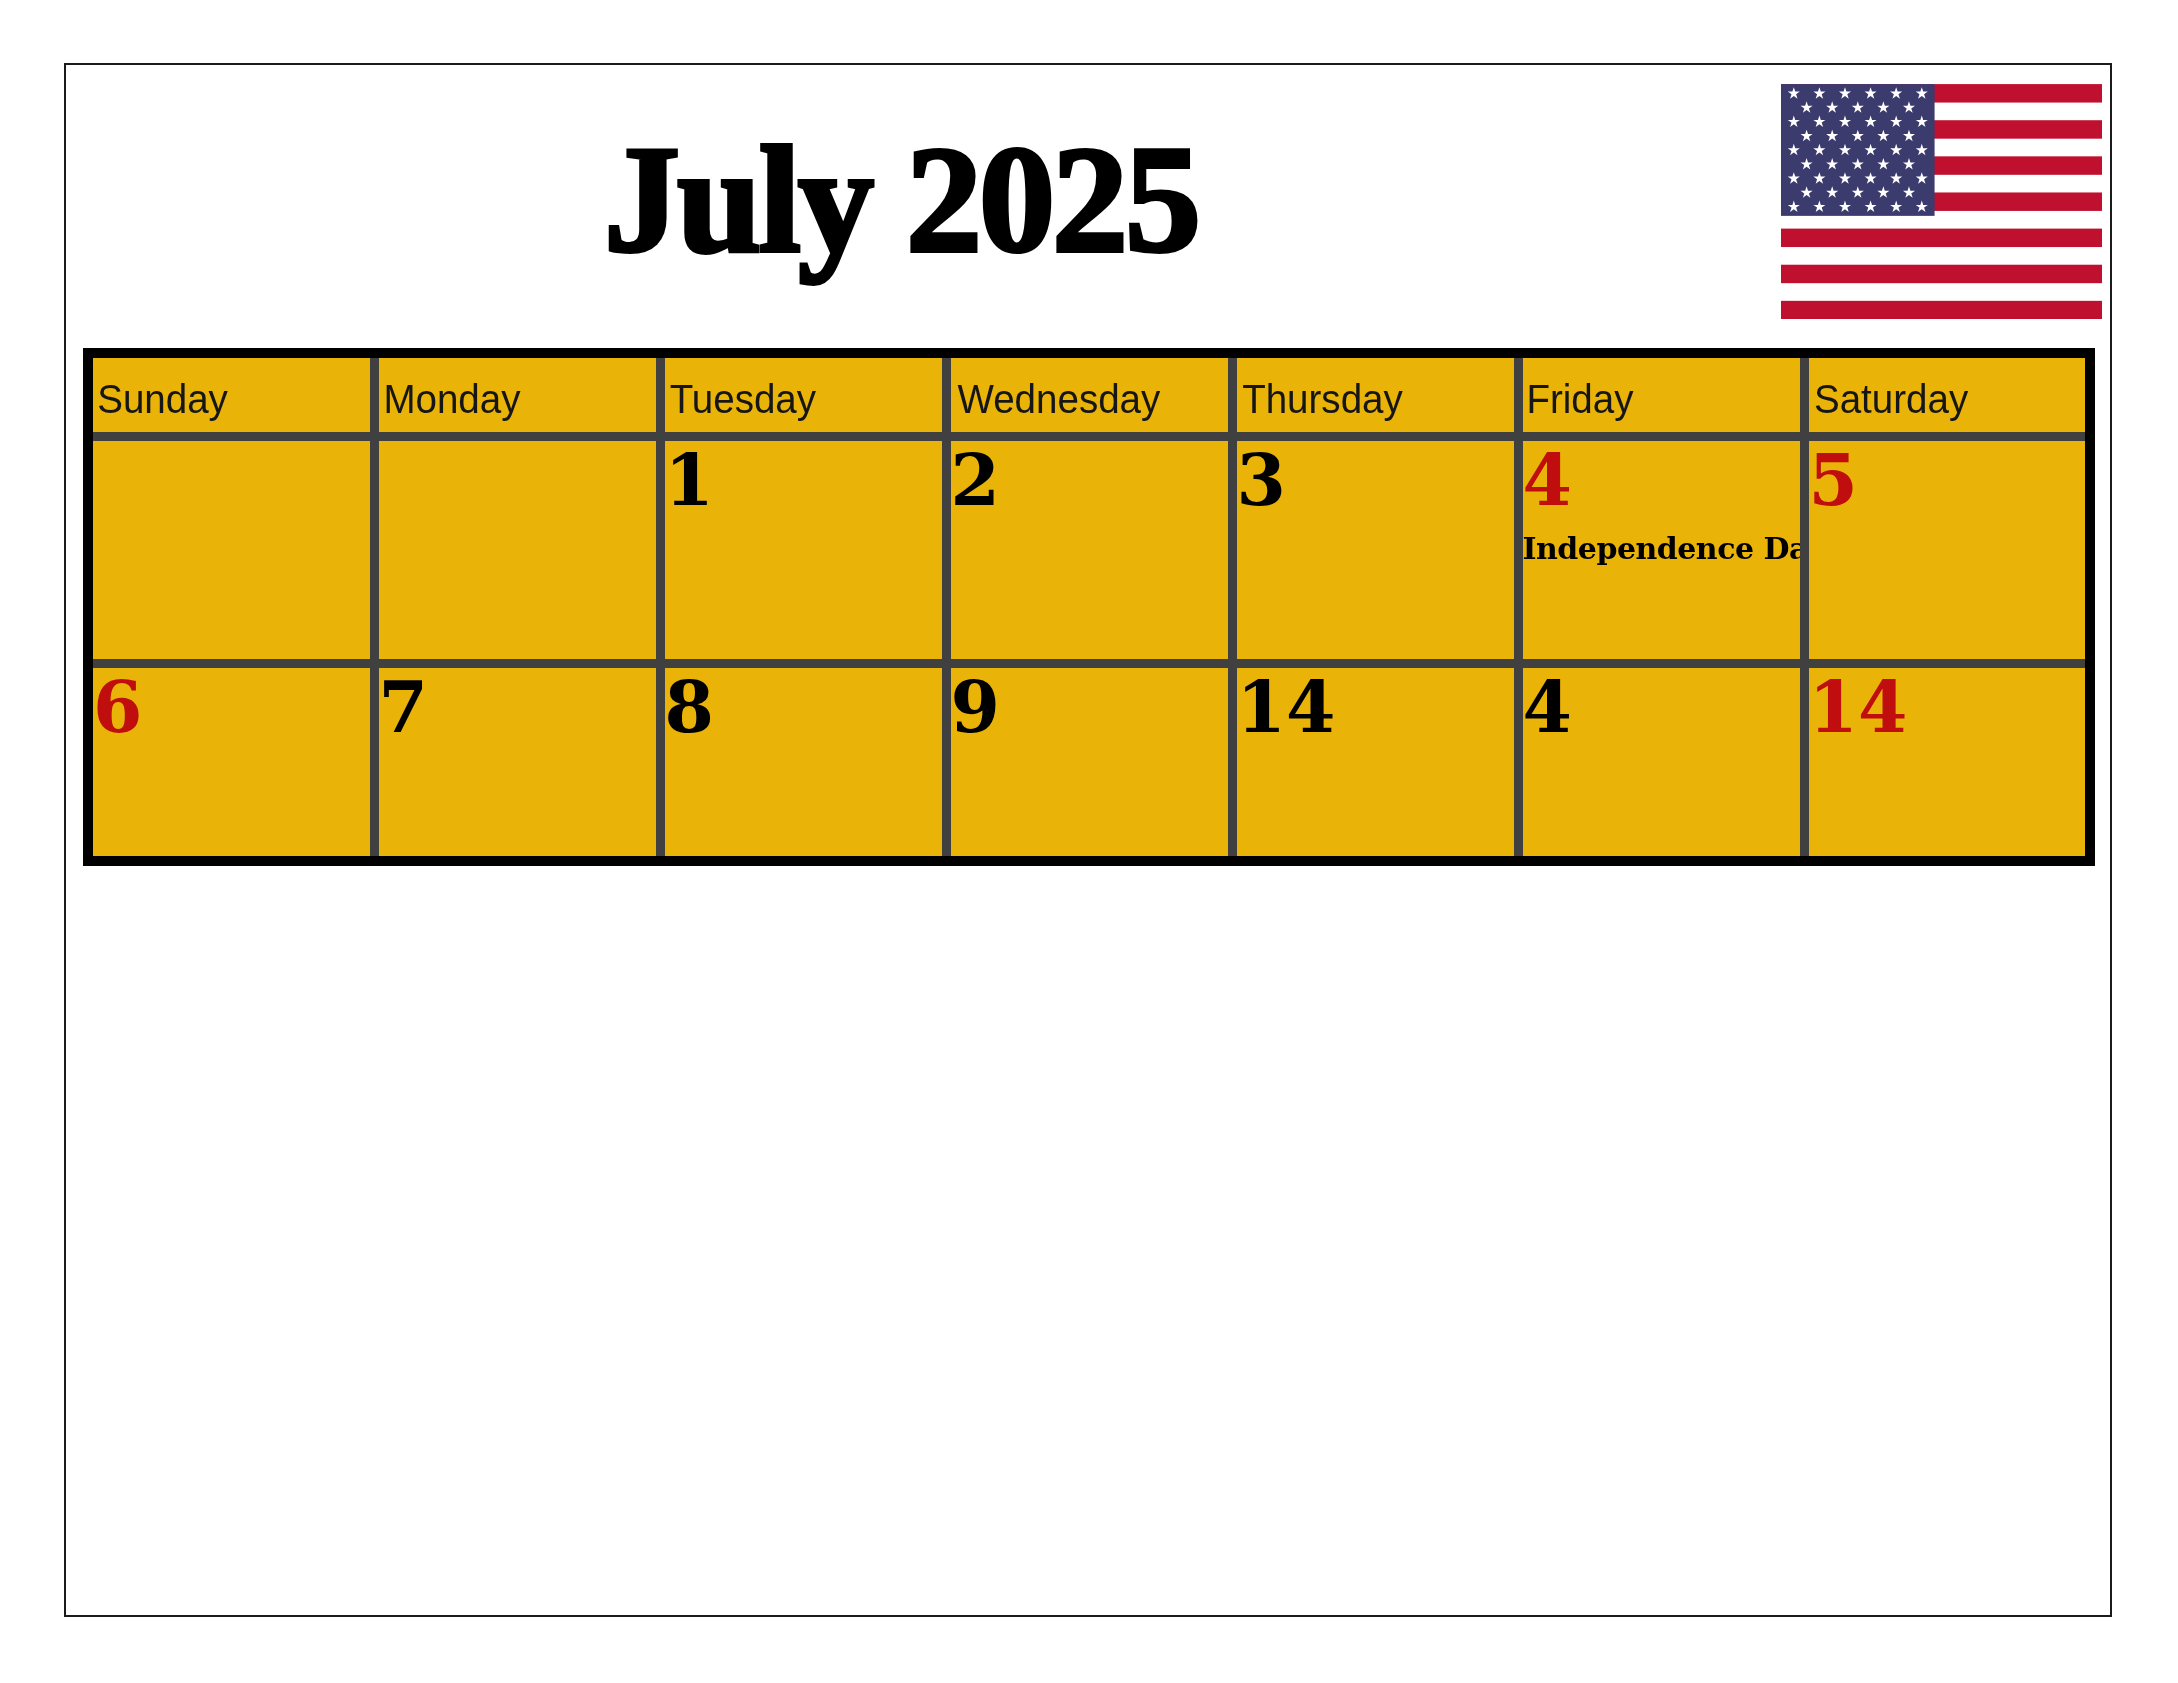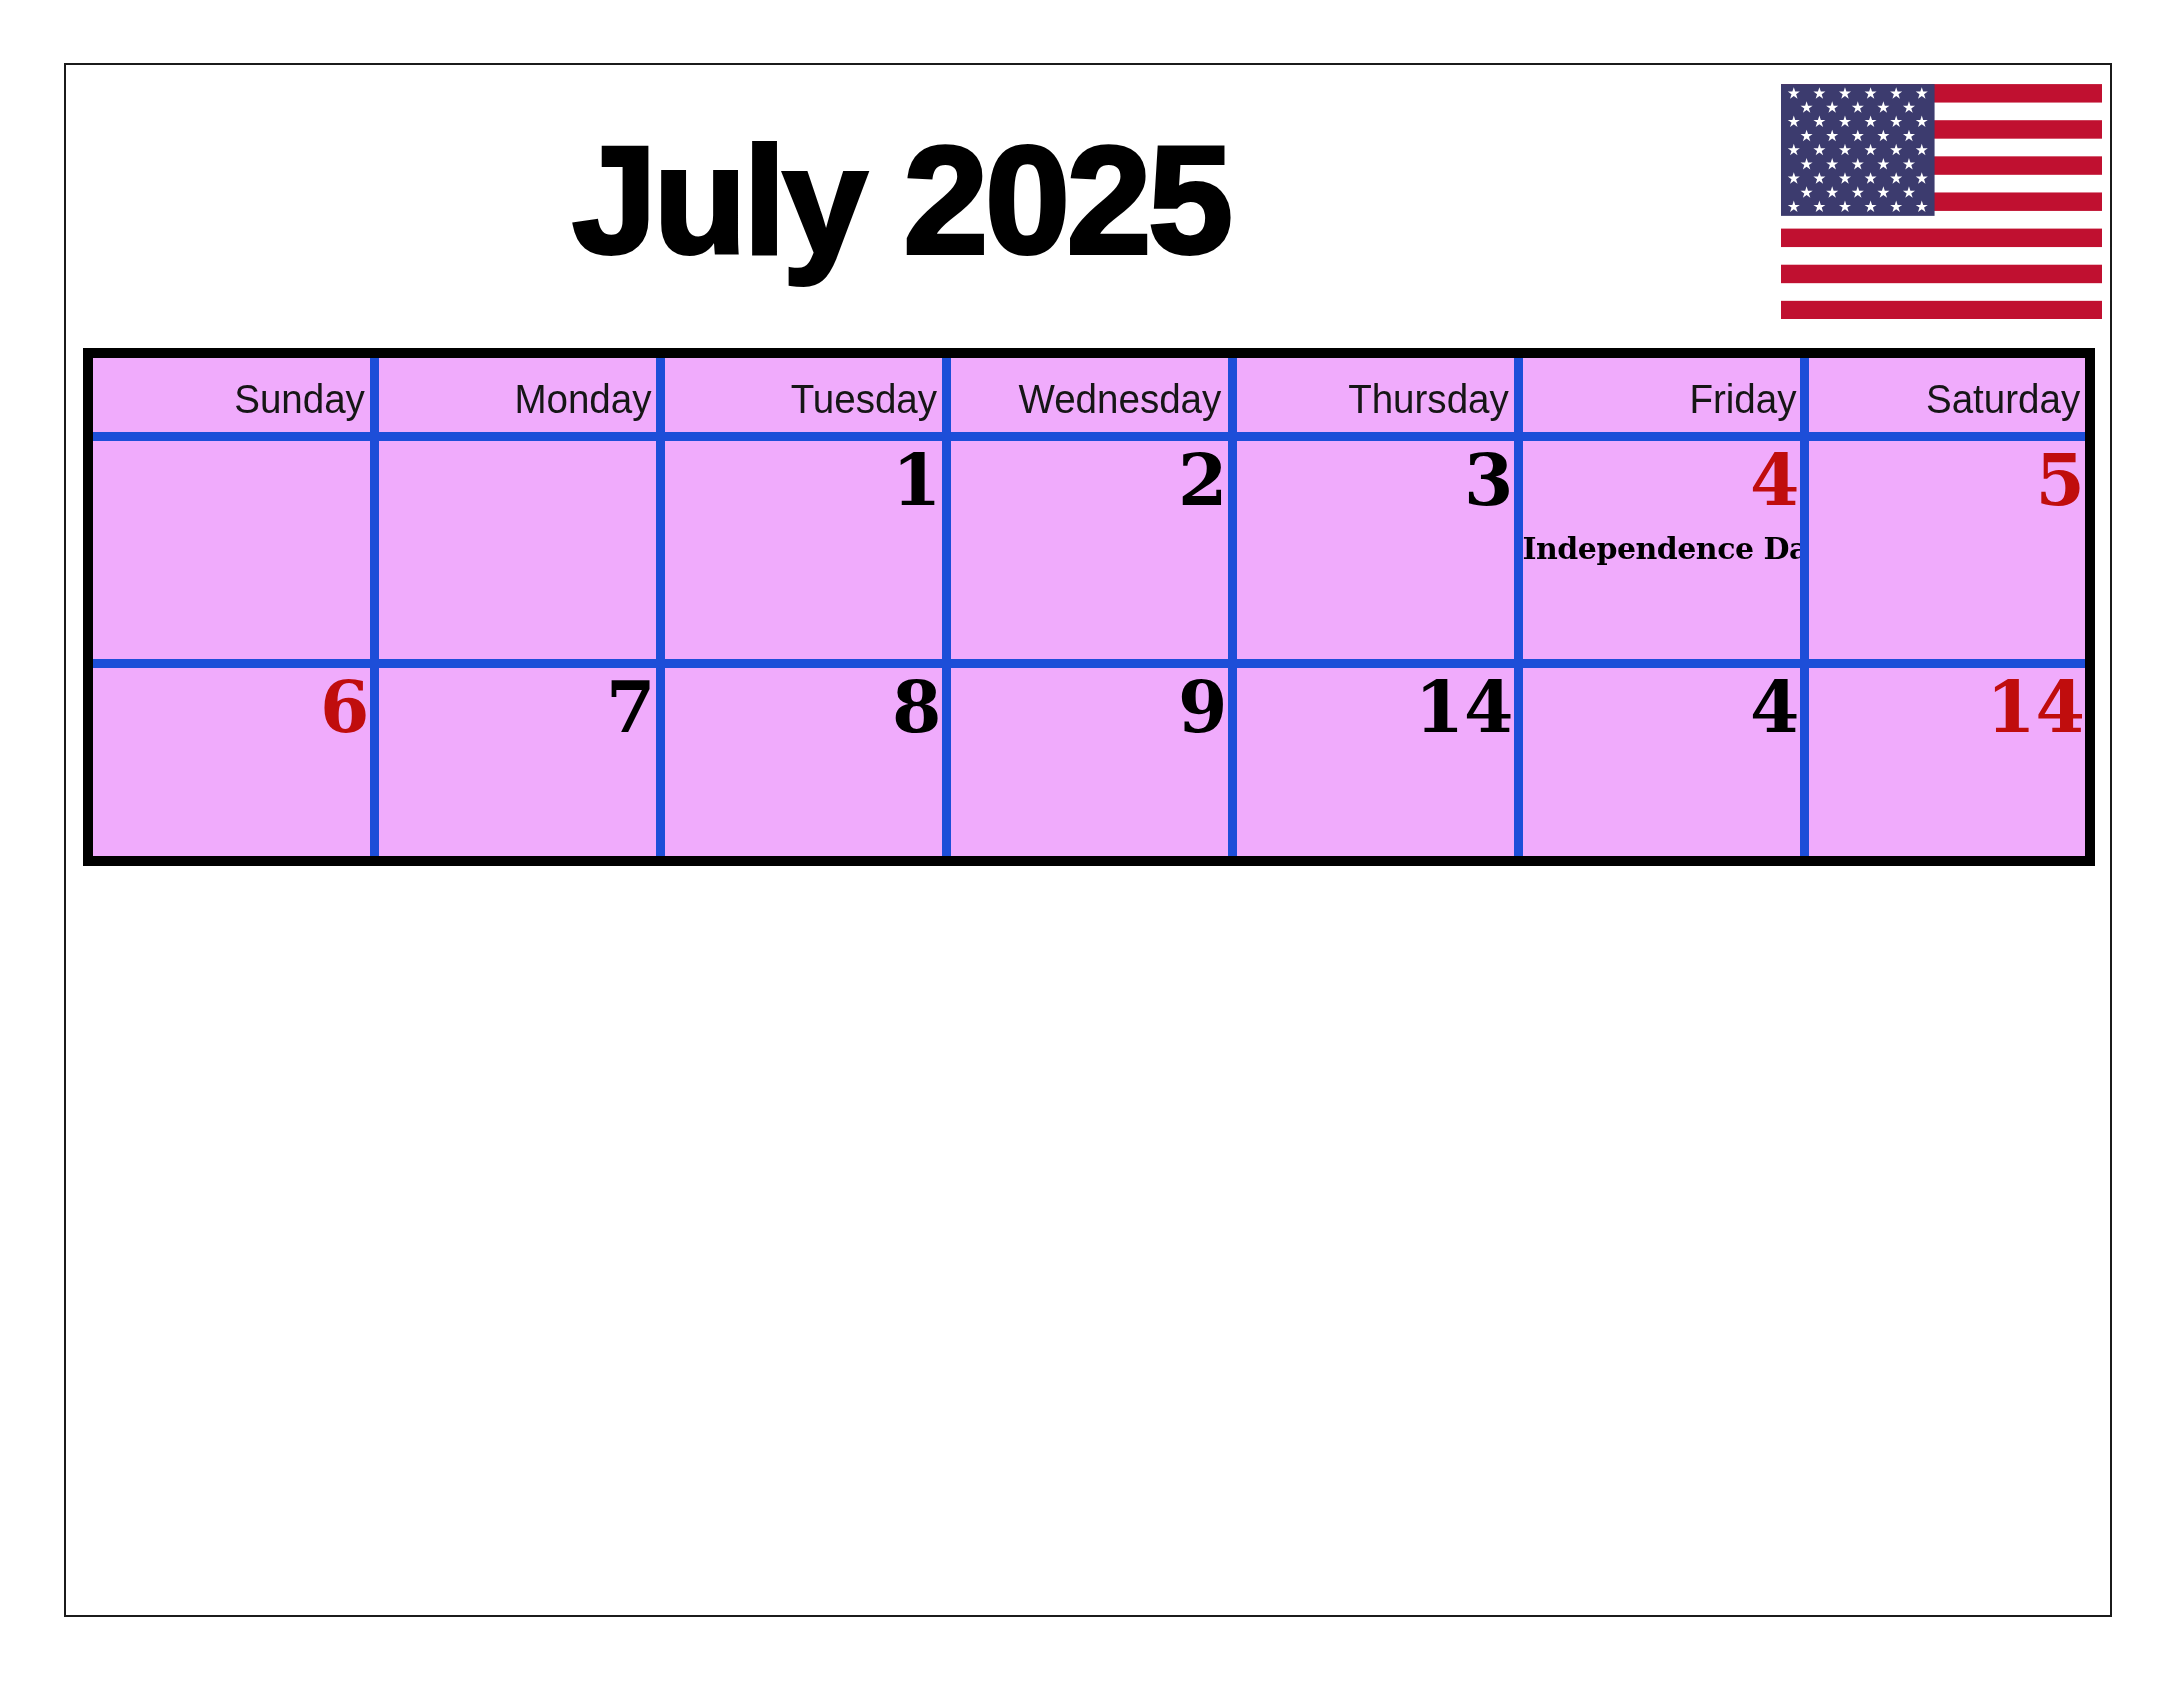--- a/index.html
+++ b/index.html
@@ -7,38 +7,38 @@
   body { position:relative; overflow:hidden; }
 
   .page-frame {
     position:absolute; left:64px; top:63px; width:2048px; height:1554px;
     border:2px solid #1b1b1b; background:#ffffff;
   }
 
   .title {
     position:absolute; left:119px; top:117px; width:1564px;
     text-align:center;
-    font-family:Liberation Sans, sans-serif;
+    font-family:Liberation Serif, serif;
     font-weight:bold; font-size:152px; line-height:1.1;
     letter-spacing:-3px; color:#000;
     -webkit-text-stroke:4px #000;
   }
 
   .flag {
     position:absolute; left:1781px; top:84px; width:321px; height:235px;
   }
 
   table.calendar {
     position:absolute; left:83px; top:348px;
     width:2012px; table-layout:fixed;
     border-collapse:collapse; border:10px solid #000;
     background:#fff;
   }
   .calendar th, .calendar td {
-    border:9px solid #1d4ed8; background:#f0abfc; text-align:right; vertical-align:top;
+    border:9px solid #404040; background:#eab308; text-align:left; vertical-align:top;
     overflow:hidden;
   }
   .calendar thead tr { height:83px; }
   .calendar tbody tr { height:227px; }
   .calendar tbody tr:last-child { height:198px; }
 
   .calendar th { vertical-align:middle; font-weight:normal; }
   .calendar th span {
     display:inline-block; transform:scaleX(0.94);
     font-family:"Liberation Sans", sans-serif;

